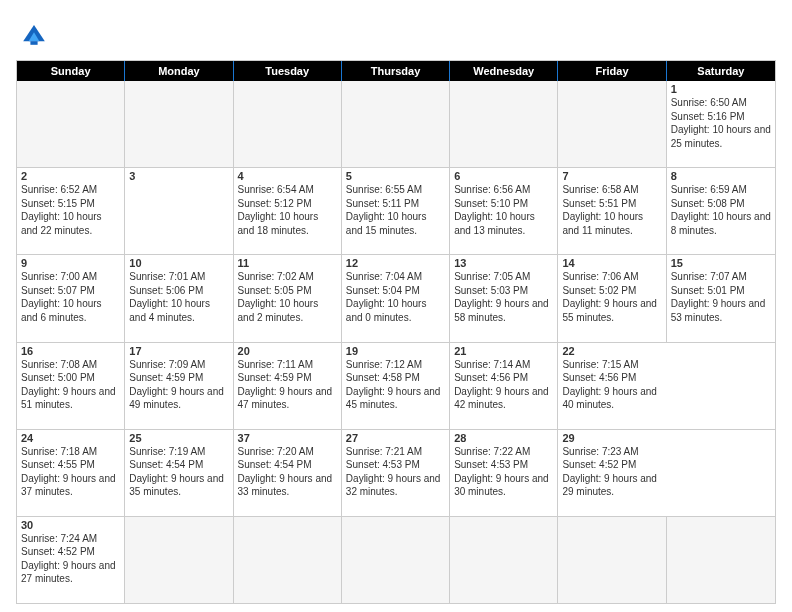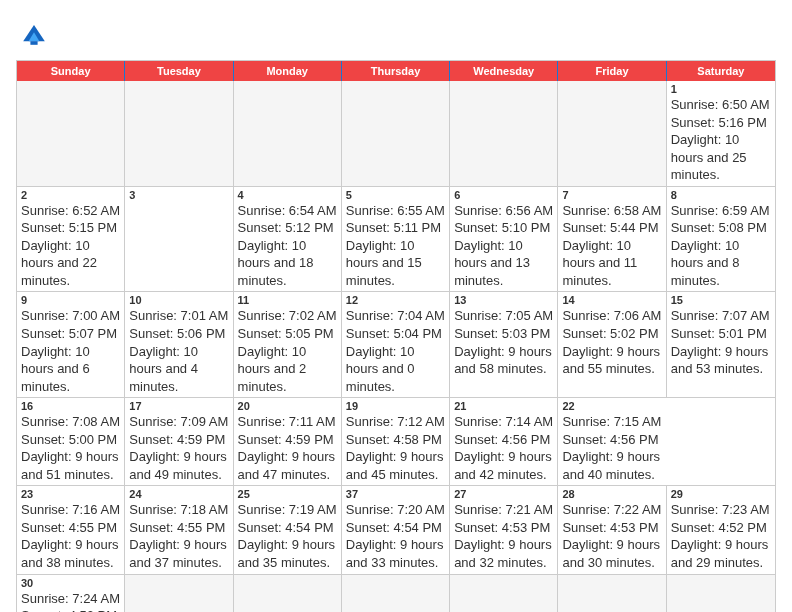--- a/index.html
+++ b/index.html
@@ -56,21 +56,21 @@
     }
     .calendar {
       flex: 1;
       display: flex;
       flex-direction: column;
       border: 1px solid #ccc;
     }
     .cal-header-row {
       display: grid;
       grid-template-columns: repeat(7, 1fr);
-      background: #ef4444;
+      background: #000000;
     }
     .cal-header-cell {
       color: #fff;
       font-size: 11px;
       font-weight: bold;
       padding: 4px 4px;
       border-right: 1px solid #1976d2;
       text-align: center;
     }
     .cal-header-cell:last-child { border-right: none; }
@@ -98,21 +98,21 @@
     }
     .cal-cell:last-child { border-right: none; }
     .cal-cell.empty { background: #f5f5f5; }
     .day-num {
       font-size: 11px;
       font-weight: bold;
       margin-bottom: 1px;
       display: block;
     }
     .cell-text {
-      font-size: 13px;
+      font-size: 10px;
       line-height: 1.35;
       color: #333;
     }
   </style>
 </head>
 <body>
 
 <div class="page">
   <div class="header">
     <div class="logo">
@@ -127,22 +127,22 @@
     </div>
     <div class="title-block">
       <div class="month-title"></div>
       <div class="subtitle"></div>
     </div>
   </div>
 
   <div class="calendar">
     <div class="cal-header-row">
     <div class="cal-header-cell">Sunday</div>
+        <div class="cal-header-cell">Monday</div>
         <div class="cal-header-cell">Tuesday</div>
-        <div class="cal-header-cell">Monday</div>
         <div class="cal-header-cell">Thursday</div>
         <div class="cal-header-cell">Wednesday</div>
         <div class="cal-header-cell">Friday</div>
         <div class="cal-header-cell">Saturday</div>
       </div>
     <div class="cal-body">
     <div class="cal-row">
           <div class="cal-cell empty"></div>
           <div class="cal-cell empty"></div>
           <div class="cal-cell empty"></div>
@@ -185,21 +185,21 @@
           <div class="cal-cell">
             <span class="day-num">6</span>
             <div class="cell-text">Sunrise: 6:56 AM
 Sunset: 5:10 PM
 Daylight: 10 hours
 and 13 minutes.</div>
           </div>
           <div class="cal-cell">
             <span class="day-num">7</span>
             <div class="cell-text">Sunrise: 6:58 AM
-Sunset: 5:44 PM
+Sunset: 5:51 PM
 Daylight: 10 hours
 and 11 minutes.</div>
           </div>
           <div class="cal-cell">
             <span class="day-num">8</span>
             <div class="cell-text">Sunrise: 6:59 AM
 Sunset: 5:08 PM
 Daylight: 10 hours
 and 8 minutes.</div>
           </div>
@@ -293,27 +293,20 @@
           </div>
           <div class="cal-cell">
             <span class="day-num">22</span>
             <div class="cell-text">Sunrise: 7:15 AM
 Sunset: 4:56 PM
 Daylight: 9 hours
 and 40 minutes.</div>
           </div>
         </div>
         <div class="cal-row">
-          <div class="cal-cell">
-            <span class="day-num">23</span>
-            <div class="cell-text">Sunrise: 7:16 AM
-Sunset: 4:55 PM
-Daylight: 9 hours
-and 38 minutes.</div>
-          </div>
           <div class="cal-cell">
             <span class="day-num">24</span>
             <div class="cell-text">Sunrise: 7:18 AM
 Sunset: 4:55 PM
 Daylight: 9 hours
 and 37 minutes.</div>
           </div>
           <div class="cal-cell">
             <span class="day-num">25</span>
             <div class="cell-text">Sunrise: 7:19 AM

